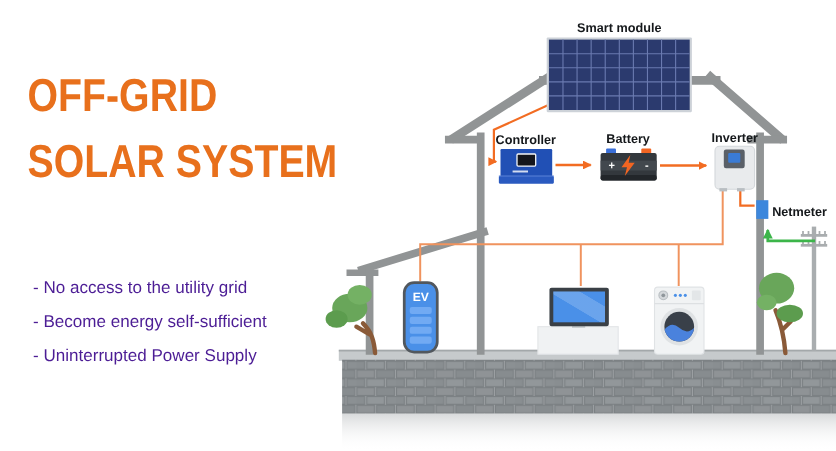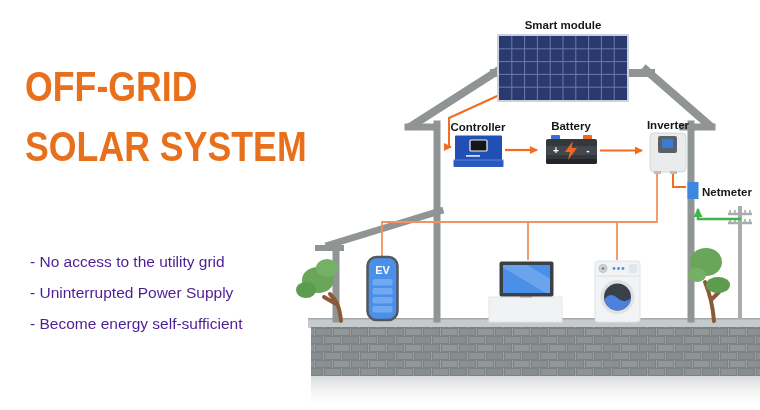--- a/index.html
+++ b/index.html
@@ -19,22 +19,22 @@
 </head>
 <body>
 
 <div id="stage">
 
   <div class="title-line" id="title1">OFF-GRID</div>
   <div class="title-line" id="title2">SOLAR SYSTEM</div>
 
   <div class="bullets">
     <div>- No access to the utility grid</div>
+    <div>- Become energy self-sufficient</div>
     <div>- Uninterrupted Power Supply</div>
-    <div>- Become energy self-sufficient</div>
   </div>
 
   <svg width="760" height="410" viewBox="0 0 760 410">
     <defs>
       <pattern id="brick" width="36" height="16" patternUnits="userSpaceOnUse">
         <rect width="36" height="16" fill="#9b9fa2"></rect>
         <rect x="0.5" y="0.5" width="16" height="7" fill="#8f9396" stroke="#7c8184" stroke-width="1"></rect>
         <rect x="18.5" y="0.5" width="16" height="7" fill="#878c8f" stroke="#7c8184" stroke-width="1"></rect>
         <rect x="-8.5" y="8.5" width="16" height="7" fill="#898e91" stroke="#7c8184" stroke-width="1"></rect>
         <rect x="9.5" y="8.5" width="16" height="7" fill="#92979a" stroke="#7c8184" stroke-width="1"></rect>

